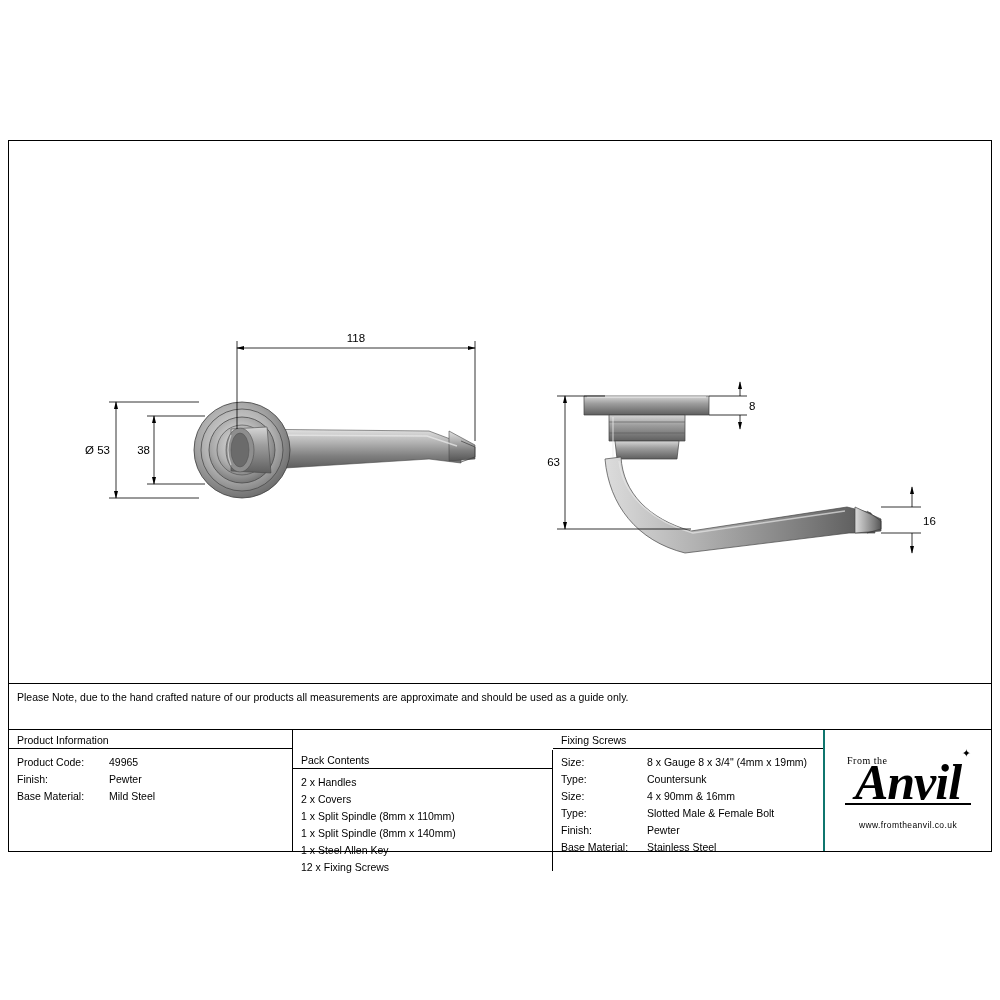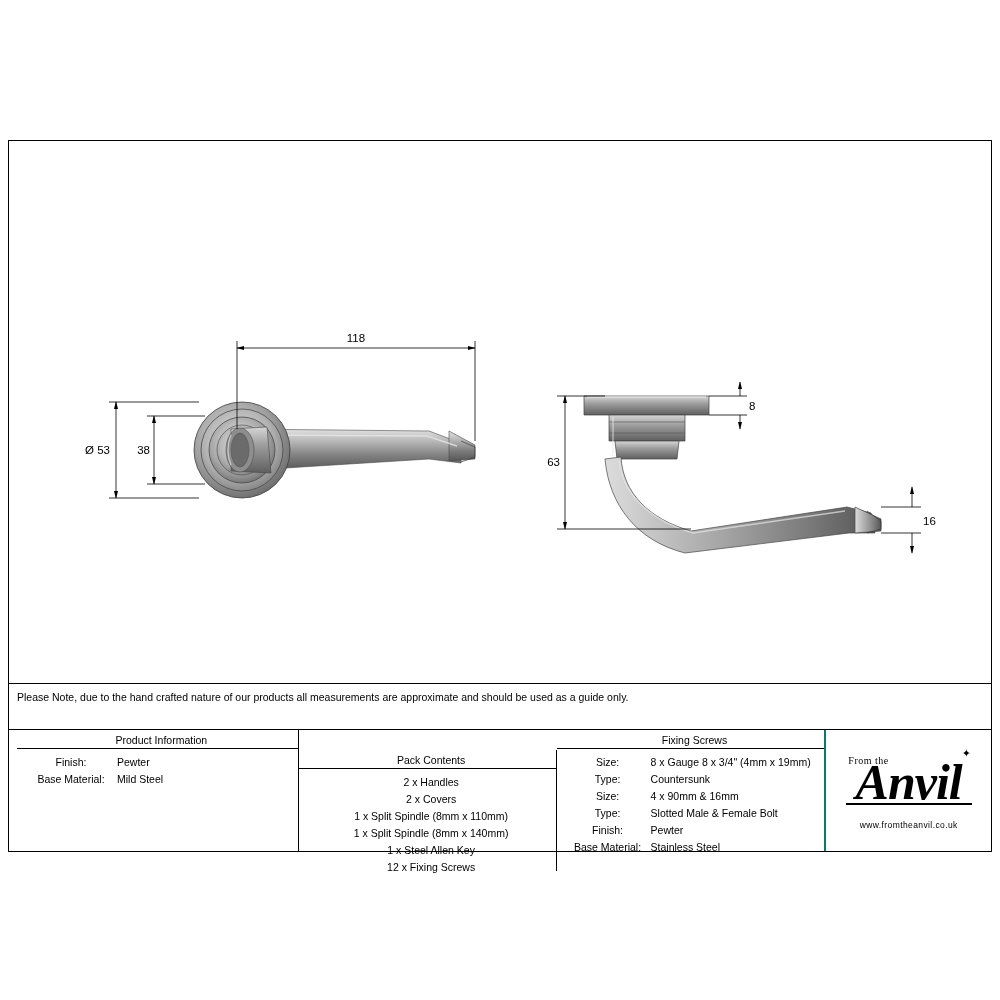--- a/index.html
+++ b/index.html
@@ -16,21 +16,20 @@
     overflow: hidden;
   }
   #sheet {
     position: absolute;
     left: 8px;
     top: 140px;
     width: 984px;
     height: 712px;
     border: 1px solid #000;
     box-sizing: border-box;
-    text-align: center;
   }
   
   #drawing {
     position: absolute;
     left: 0;
     top: 0;
     width: 982px;
     height: 562px;
   }
   
@@ -56,21 +55,21 @@
     height: 122px;
     border-top: 1px solid #000;
     box-sizing: border-box;
     display: flex;
   }
   .col {
     box-sizing: border-box;
     height: 100%;
     position: relative;
   }
-  .col-product { width: 284px; border-right: 1px solid #000; margin-left: 8px; }
+  .col-product { width: 284px; border-right: 1px solid #000; }
   .col-pack    { width: 260px; border-right: 1px solid #000; margin-top: 20px; }
   .col-fixing  { width: 272px; border-right: 2px solid #0f766e; }
   .col-logo    { width: 166px; }
   .col-head {
     font-size: 10.5px;
     padding: 5px 0 4px 8px;
     border-bottom: 1px solid #000;
     box-sizing: border-box;
     height: 19px;
     line-height: 11px;
@@ -277,20 +276,24 @@
   <div id="note-bar">
     <span>Please Note, due to the hand crafted nature of our products all measurements are approximate and should be used as a guide only.</span>
   </div>
 
   <div id="info-table">
 
     <div class="col col-product">
       <div class="col-head">Product Information</div>
       <div class="col-body">
         <div class="kv">
+          <span class="k">Product Code:</span>
+          <span class="v">49965</span>
+        </div>
+        <div class="kv">
           <span class="k">Finish:</span>
           <span class="v">Pewter</span>
         </div>
         <div class="kv">
           <span class="k">Base Material:</span>
           <span class="v">Mild Steel</span>
         </div>
       </div>
     </div>
 

